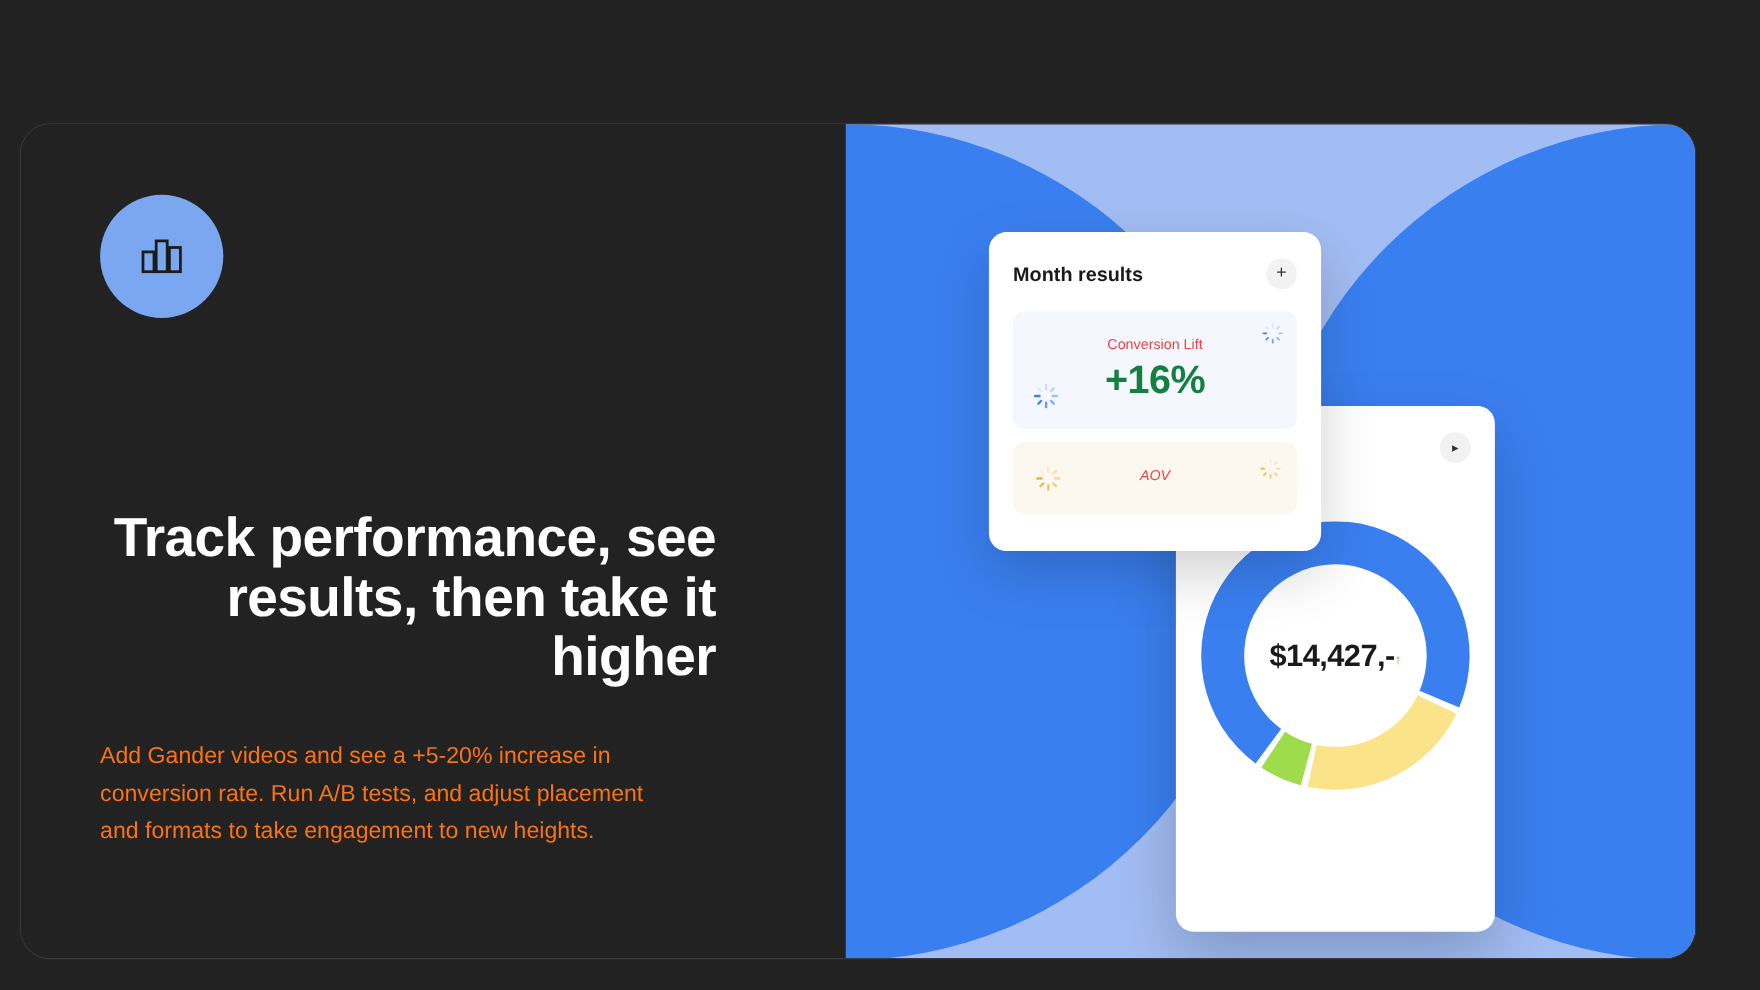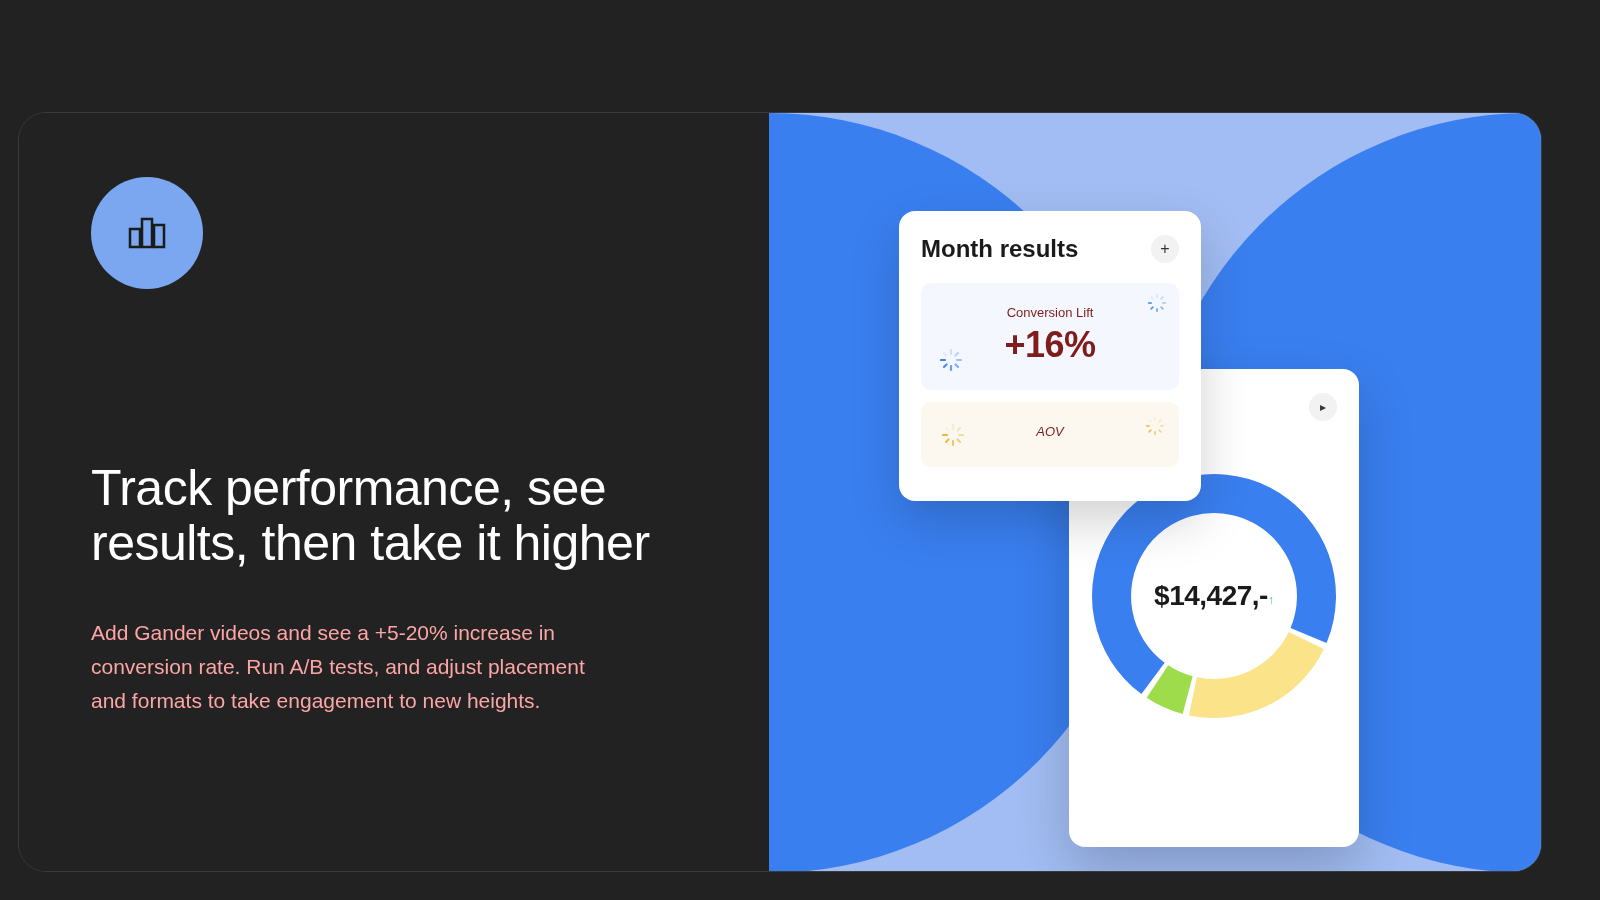--- a/index.html
+++ b/index.html
@@ -29,30 +29,31 @@
   }
   .icon-circle {
     width: 112px; height: 112px;
     border-radius: 50%;
     background: #7aa7f0;
     display: flex; align-items: center; justify-content: center;
   }
   .headline {
     margin-top: 172px;
     font-size: 50px;
-    font-weight: 400;
+    font-weight: 700;
     line-height: 1.09;
     letter-spacing: -0.5px;
     max-width: 560px;
+    text-align: right;
   }
   .body-copy {
     margin-top: 46px;
     font-size: 21px;
     line-height: 1.62;
-    color: #fca5a5;
+    color: #f97316;
     max-width: 500px;
     font-weight: 400;
   }
   .right {
     flex: 1;
     height: 100%;
     background: #a2bdf3;
     position: relative;
     overflow: hidden;
   }
@@ -84,41 +85,41 @@
     padding: 24px 22px 22px 22px;
     color: #1a1a1a;
   }
   .card-a-header {
     display: flex;
     align-items: center;
     justify-content: space-between;
     margin-bottom: 20px;
   }
   .card-a-title {
-    font-size: 24px;
+    font-size: 18px;
     font-weight: 700;
   }
   .plus-btn {
     width: 28px; height: 28px;
     border-radius: 50%;
     background: #f2f2f2;
     display: flex; align-items: center; justify-content: center;
     font-size: 16px; color: #333; font-weight: 400;
   }
   .stat-tile {
     border-radius: 10px;
     padding: 22px 18px 24px 18px;
     position: relative;
     text-align: center;
     margin-bottom: 12px;
   }
   .tile-blue { background: #f4f7fd; }
   .tile-cream { background: #fcf8ef; font-style: italic; }
-  .stat-label { font-size: 13px; color: #7f1d1d; margin-bottom: 4px; }
-  .stat-value { font-size: 36px; font-weight: 700; color: #7f1d1d; letter-spacing: -0.5px; }
+  .stat-label { font-size: 13px; color: #ef4444; margin-bottom: 4px; }
+  .stat-value { font-size: 36px; font-weight: 700; color: #15803d; letter-spacing: -0.5px; }
   .spinner {
     position: absolute;
     width: 20px; height: 20px;
   }
   .spinner.tl-blue   { top: 10px; right: 12px; }
   .spinner.bl-blue   { bottom: 18px; left: 18px; width: 24px; height: 24px; }
   .spinner.tr-yellow { top: 14px; right: 14px; }
   .spinner.bl-yellow { bottom: 20px; left: 20px; width: 24px; height: 24px; }
   .spinner svg { width: 100%; height: 100%; }
   

